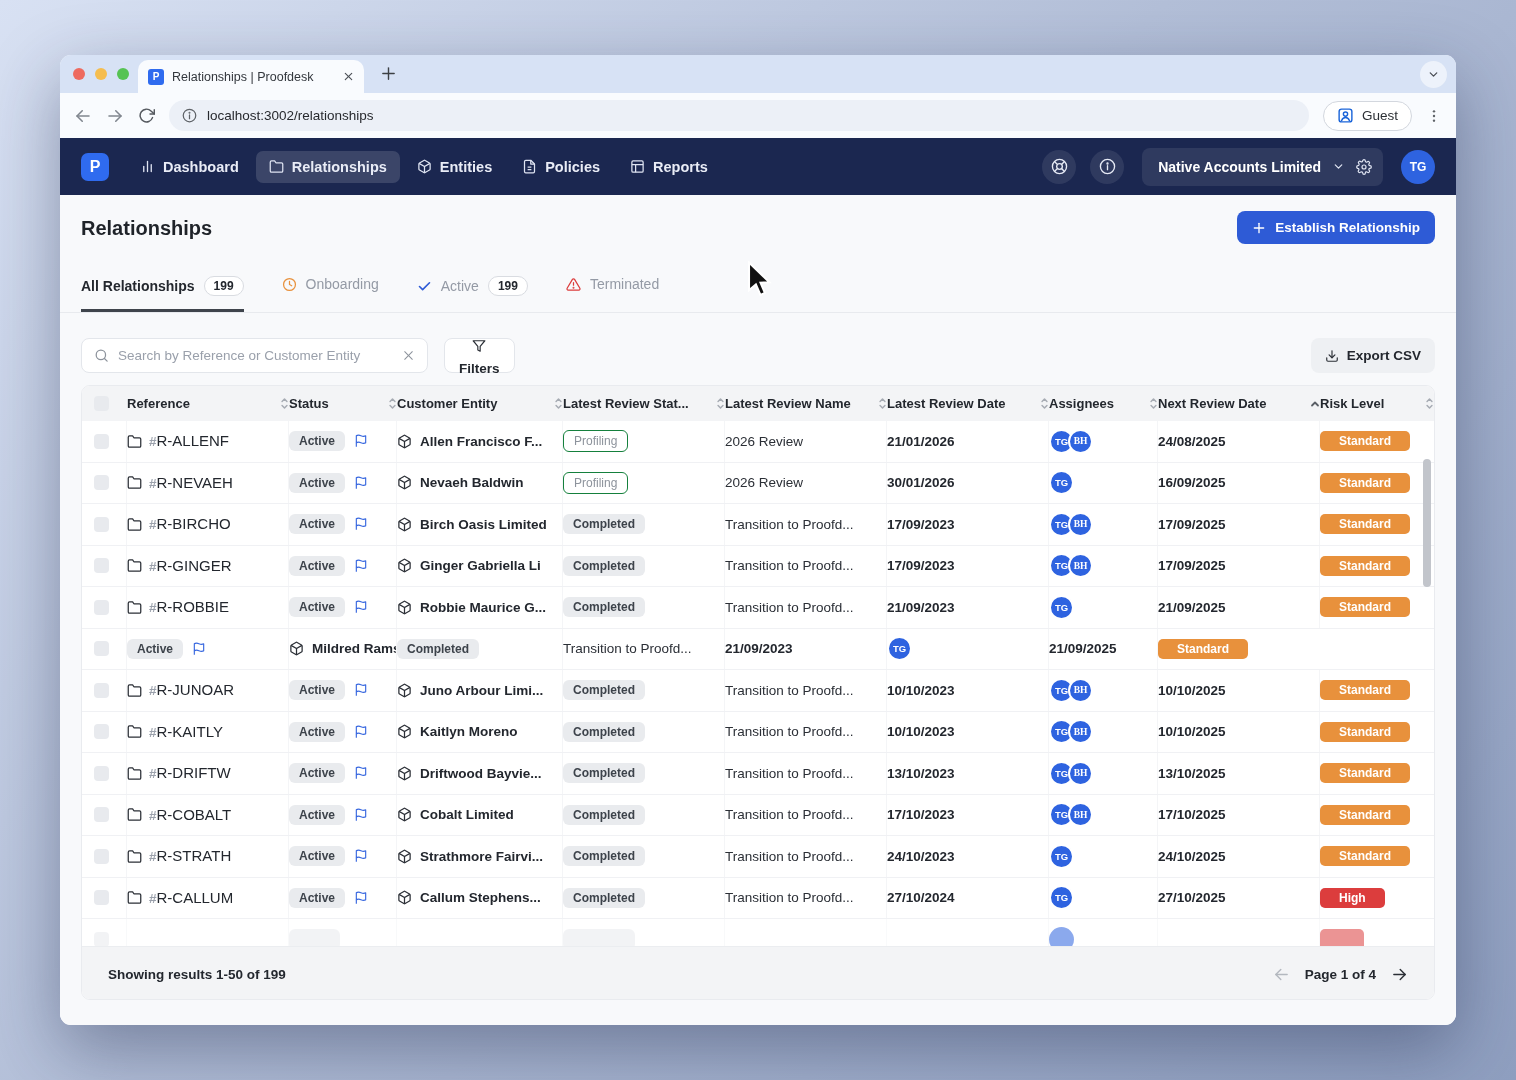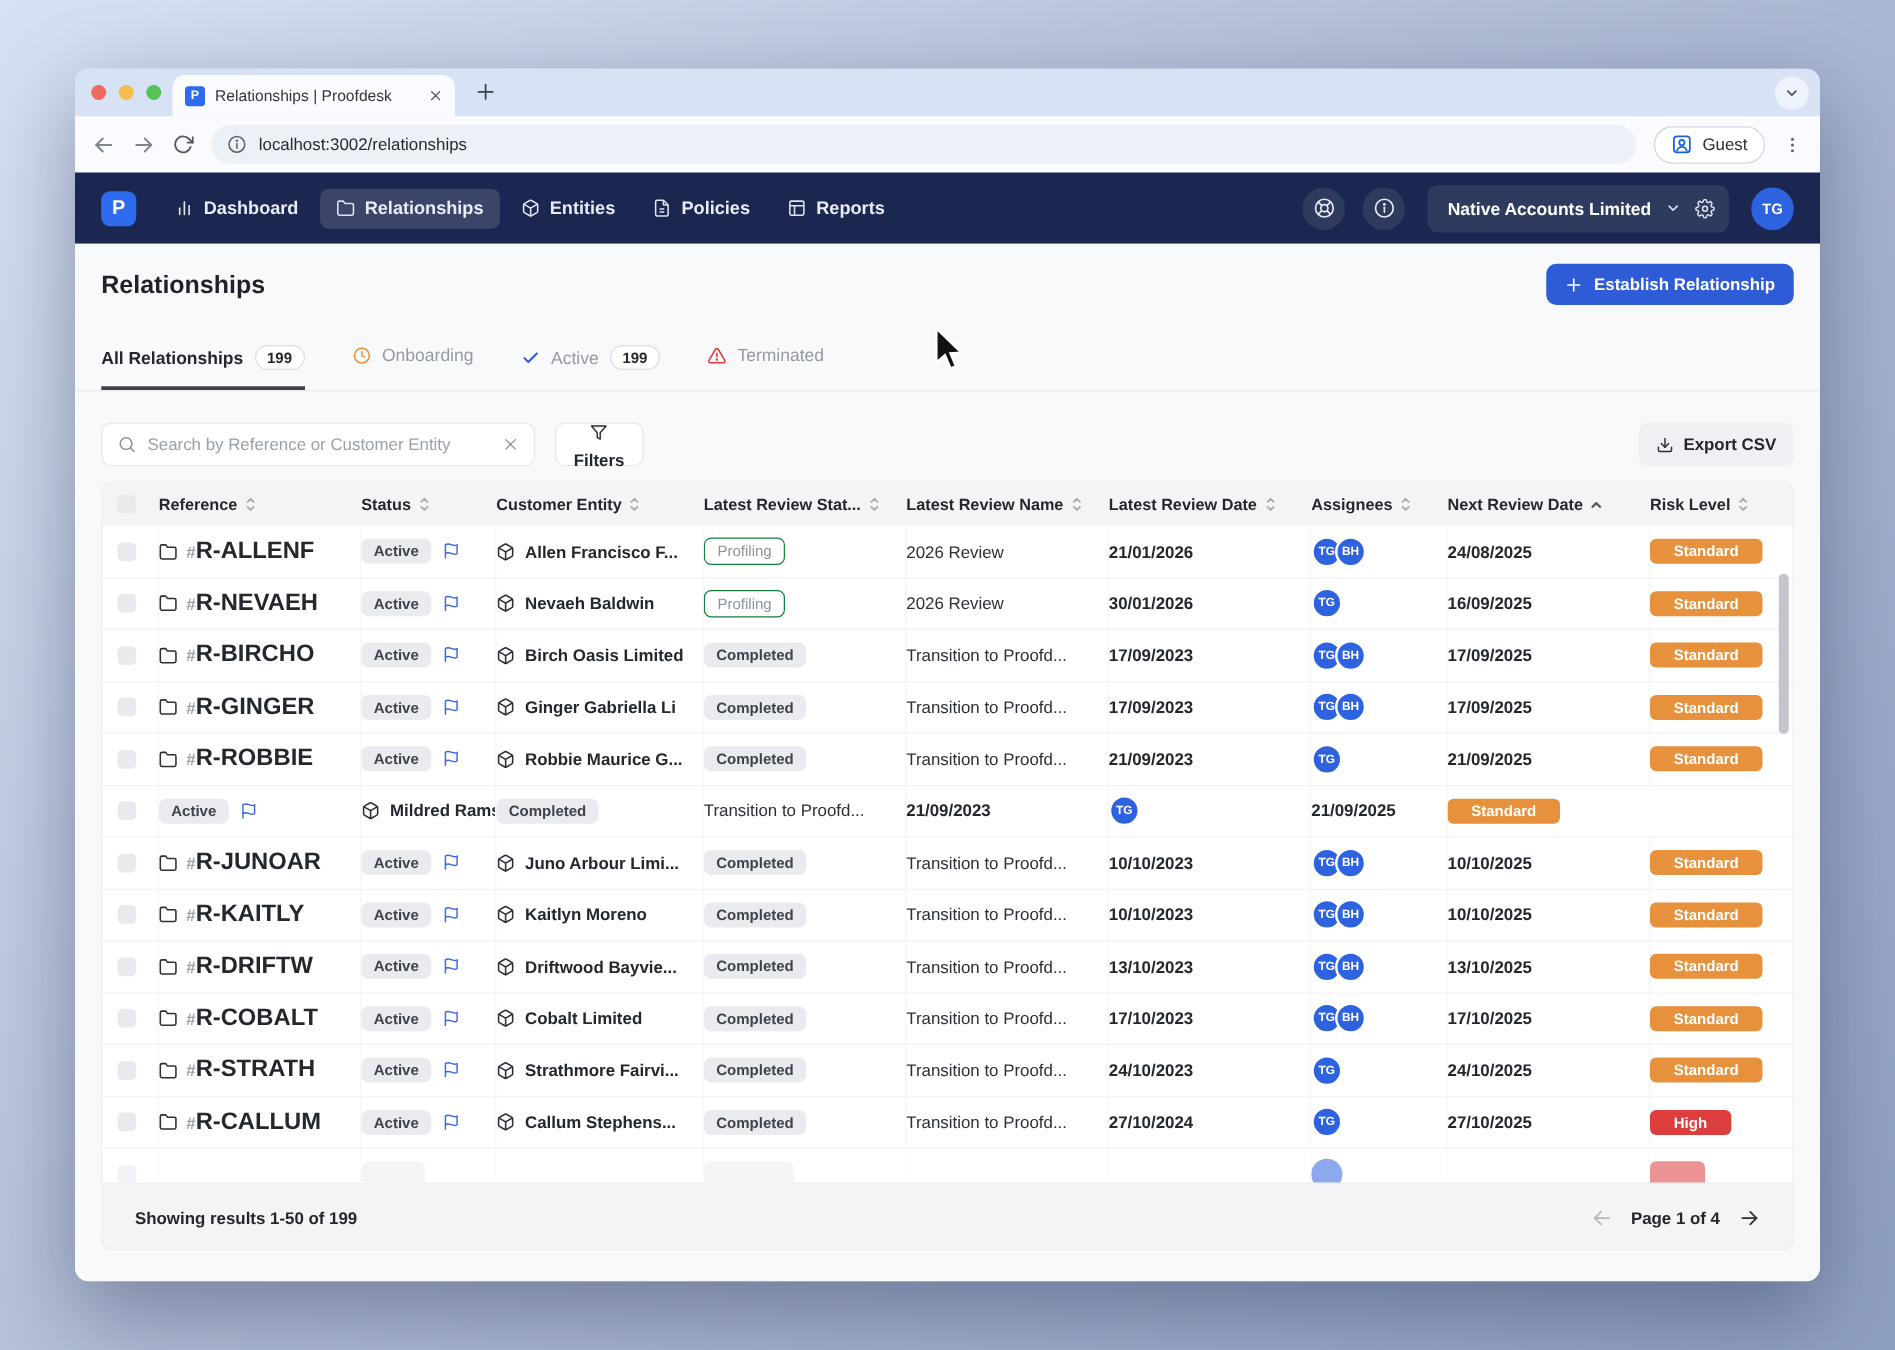--- a/index.html
+++ b/index.html
@@ -84,47 +84,47 @@
   .filters-btn { margin-left:16px; height:35px; background:#fff; border:1px solid #e3e6eb; border-radius:8px;
     display:flex; align-items:center; gap:8px; padding:0 14px; font-size:13.5px; font-weight:600; color:#23272e;flex-direction:column; }
   .export-btn { margin-left:auto; height:35px; background:#eef0f3; border-radius:8px;
     display:flex; align-items:center; gap:8px; padding:0 14px; font-size:13.5px; font-weight:600; color:#23272e; }
   
   .table-card { position:absolute; left:21px; right:21px; top:190px; height:615px;
     background:#fff; border:1px solid #e9ebef; border-radius:9px; overflow:hidden; }
   .grid-cols { display:grid; grid-template-columns:45px 162px 108px 166px 162px 162px 162px 109px 162px 1fr; }
   .thead { background:#f3f4f6; height:35px; align-items:center; }
   .th { display:flex; align-items:center; gap:6px; font-size:13px; font-weight:bold; color:#23272e;
-    overflow:hidden; white-space:nowrap; }
+    overflow:hidden; white-space:nowrap;justify-content:space-between; }
   .sort { color:#a6abb3; display:flex; flex:0 0 auto; }
   .sort-asc { color:#5a5f66; }
   .tbody { position:relative; height:525px; overflow:hidden; background:#fff; }
   .tr { height:41.5px; border-bottom:1px solid #f0f1f4; align-items:center; }
   .td { display:flex; align-items:center; height:100%; border-right:1px solid #f4f5f7;
     overflow:hidden; white-space:nowrap; }
   .td:last-child { border-right:none; }
   .checkbox { width:15px; height:15px; border-radius:4px; background:#e8eaee; display:inline-block; margin-left:12px; }
   .cell-ref { gap:7px; }
   .folder-ico { color:#2b2f36; display:flex; }
   .hash { color:#9aa0ab; font-size:13.5px; font-weight:600; }
-  .ref-text { font-size:19px; font-weight:bold; color:#23272e; }
+  .ref-text { font-size:15px; font-weight:normal; color:#23272e; }
   .pill { display:inline-flex; align-items:center; border-radius:6px; padding:3px 10px;
     font-size:12px; font-weight:600; }
   .pill-solid { background:#e9ebee; color:#3d434b; }
   .pill-outline { background:#fff; border:1px solid #15803d; color:#8d939c; font-weight:500; }
   .flag-ico { color:#3b6ae0; display:flex; margin-left:9px; }
   .cube-ico { color:#2b2f36; display:flex; margin-right:8px; }
   .entity-text { font-size:13.5px; font-weight:600; color:#23272e; }
   .review-name { font-size:13.5px; color:#2b2f36; }
   .date-text { font-size:13.5px; font-weight:bold; color:#23272e; }
   .avatars { display:flex; }
   .avatar-sm { width:25px; height:25px; border-radius:50%; background:#2e63e0; color:#fff;
     font-size:9.5px; font-weight:bold; display:flex; align-items:center; justify-content:center;
     border:2px solid #fff; flex:0 0 auto; }
-  .avatar-sm + .avatar-sm { margin-left:-6px; }
+  .avatar-sm + .avatar-sm { margin-left:-6px;font-family:Liberation Serif, serif; }
   .risk { border-radius:5px; padding:3px 19px; font-size:12px; font-weight:bold; color:#fff; }
   .risk-standard { background:#e8913c; }
   .risk-high { background:#dc3d3d; }
   .ghost-row { opacity:.55; }
   .ghost-pill { display:inline-block; height:21px; border-radius:6px; background:#e9ebee; }
   .gw51{width:51px;} .gw72{width:72px;}
   .ghost-avatar { width:25px; height:25px; border-radius:50%; background:#2e63e0; }
   .ghost-risk { width:44px; height:21px; border-radius:5px; background:#dc3d3d; }
   .scroll-thumb { position:absolute; right:3px; top:38px; width:8px; height:128px;
     background:#c2c5cb; border-radius:4px; }

